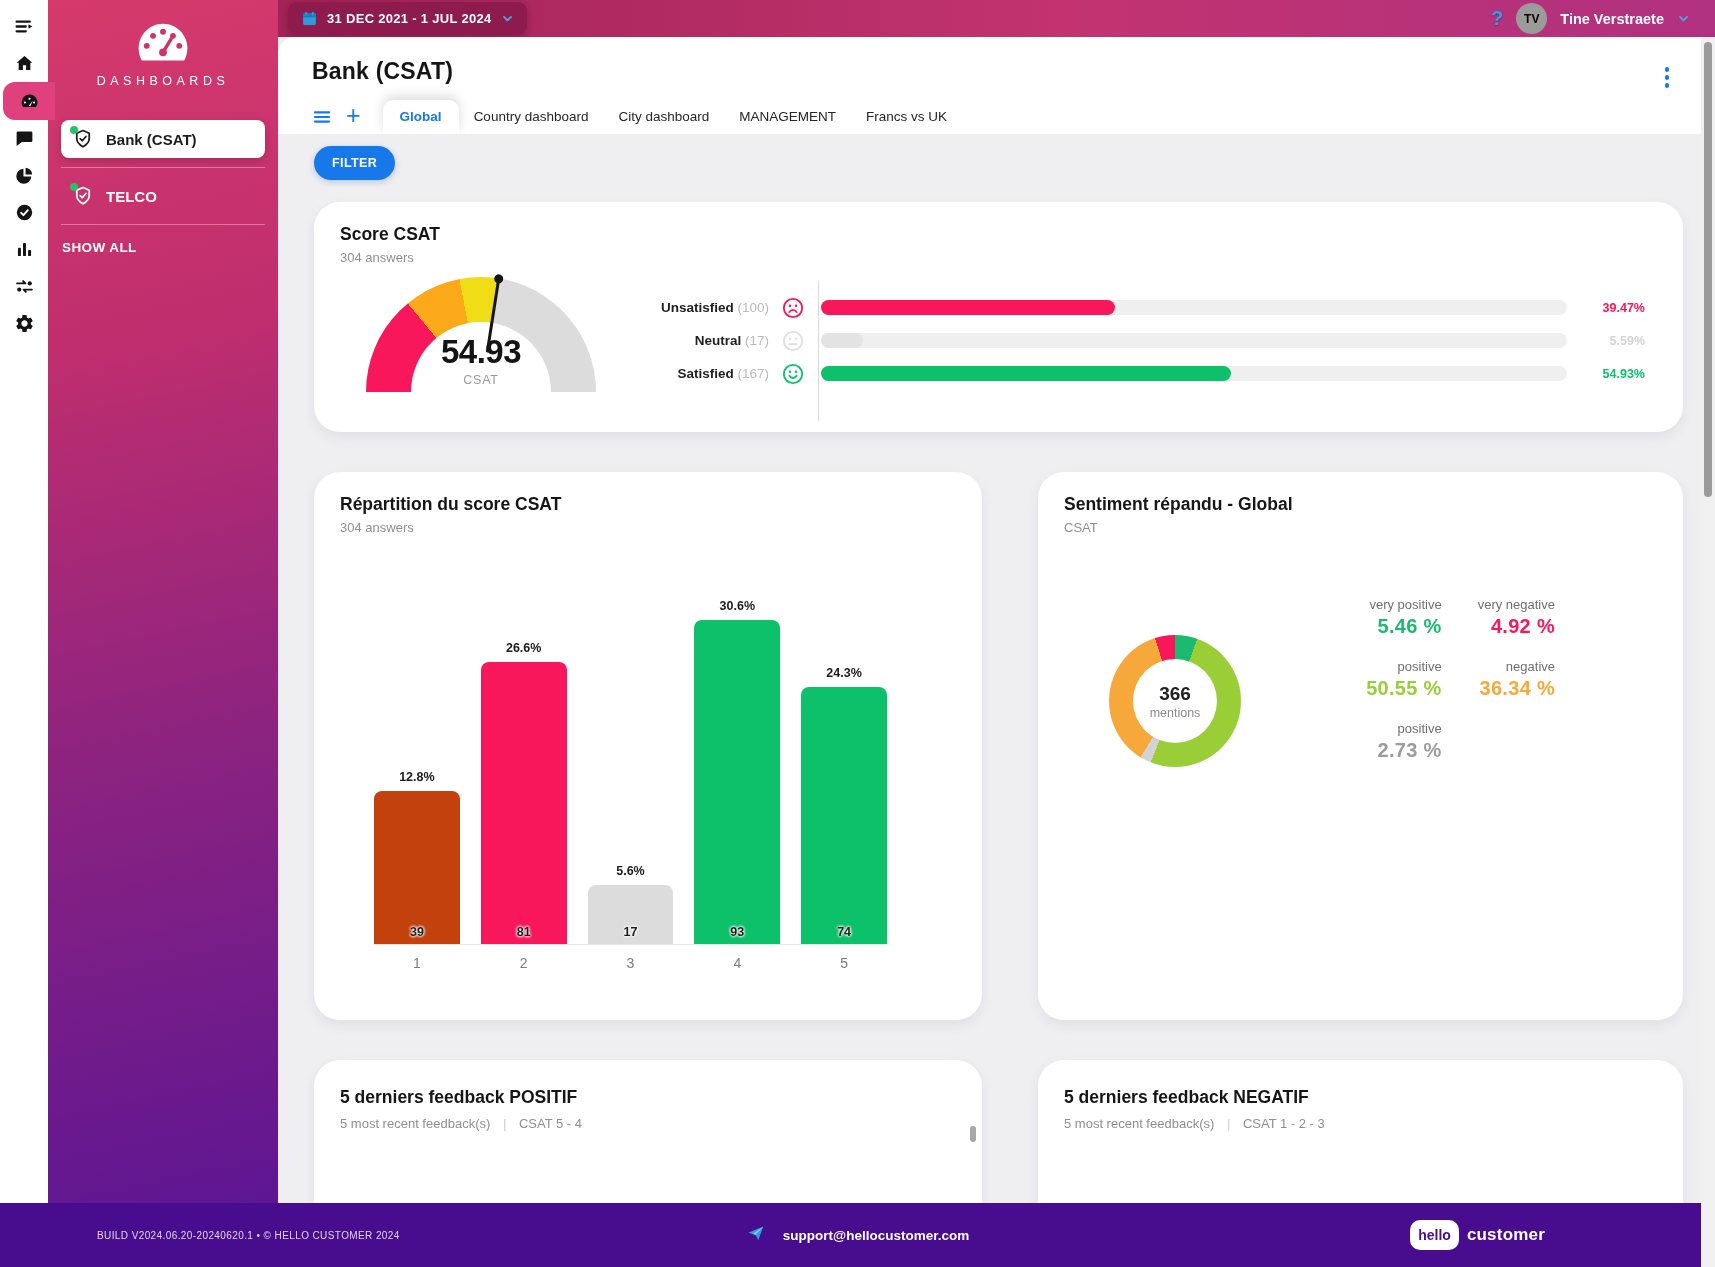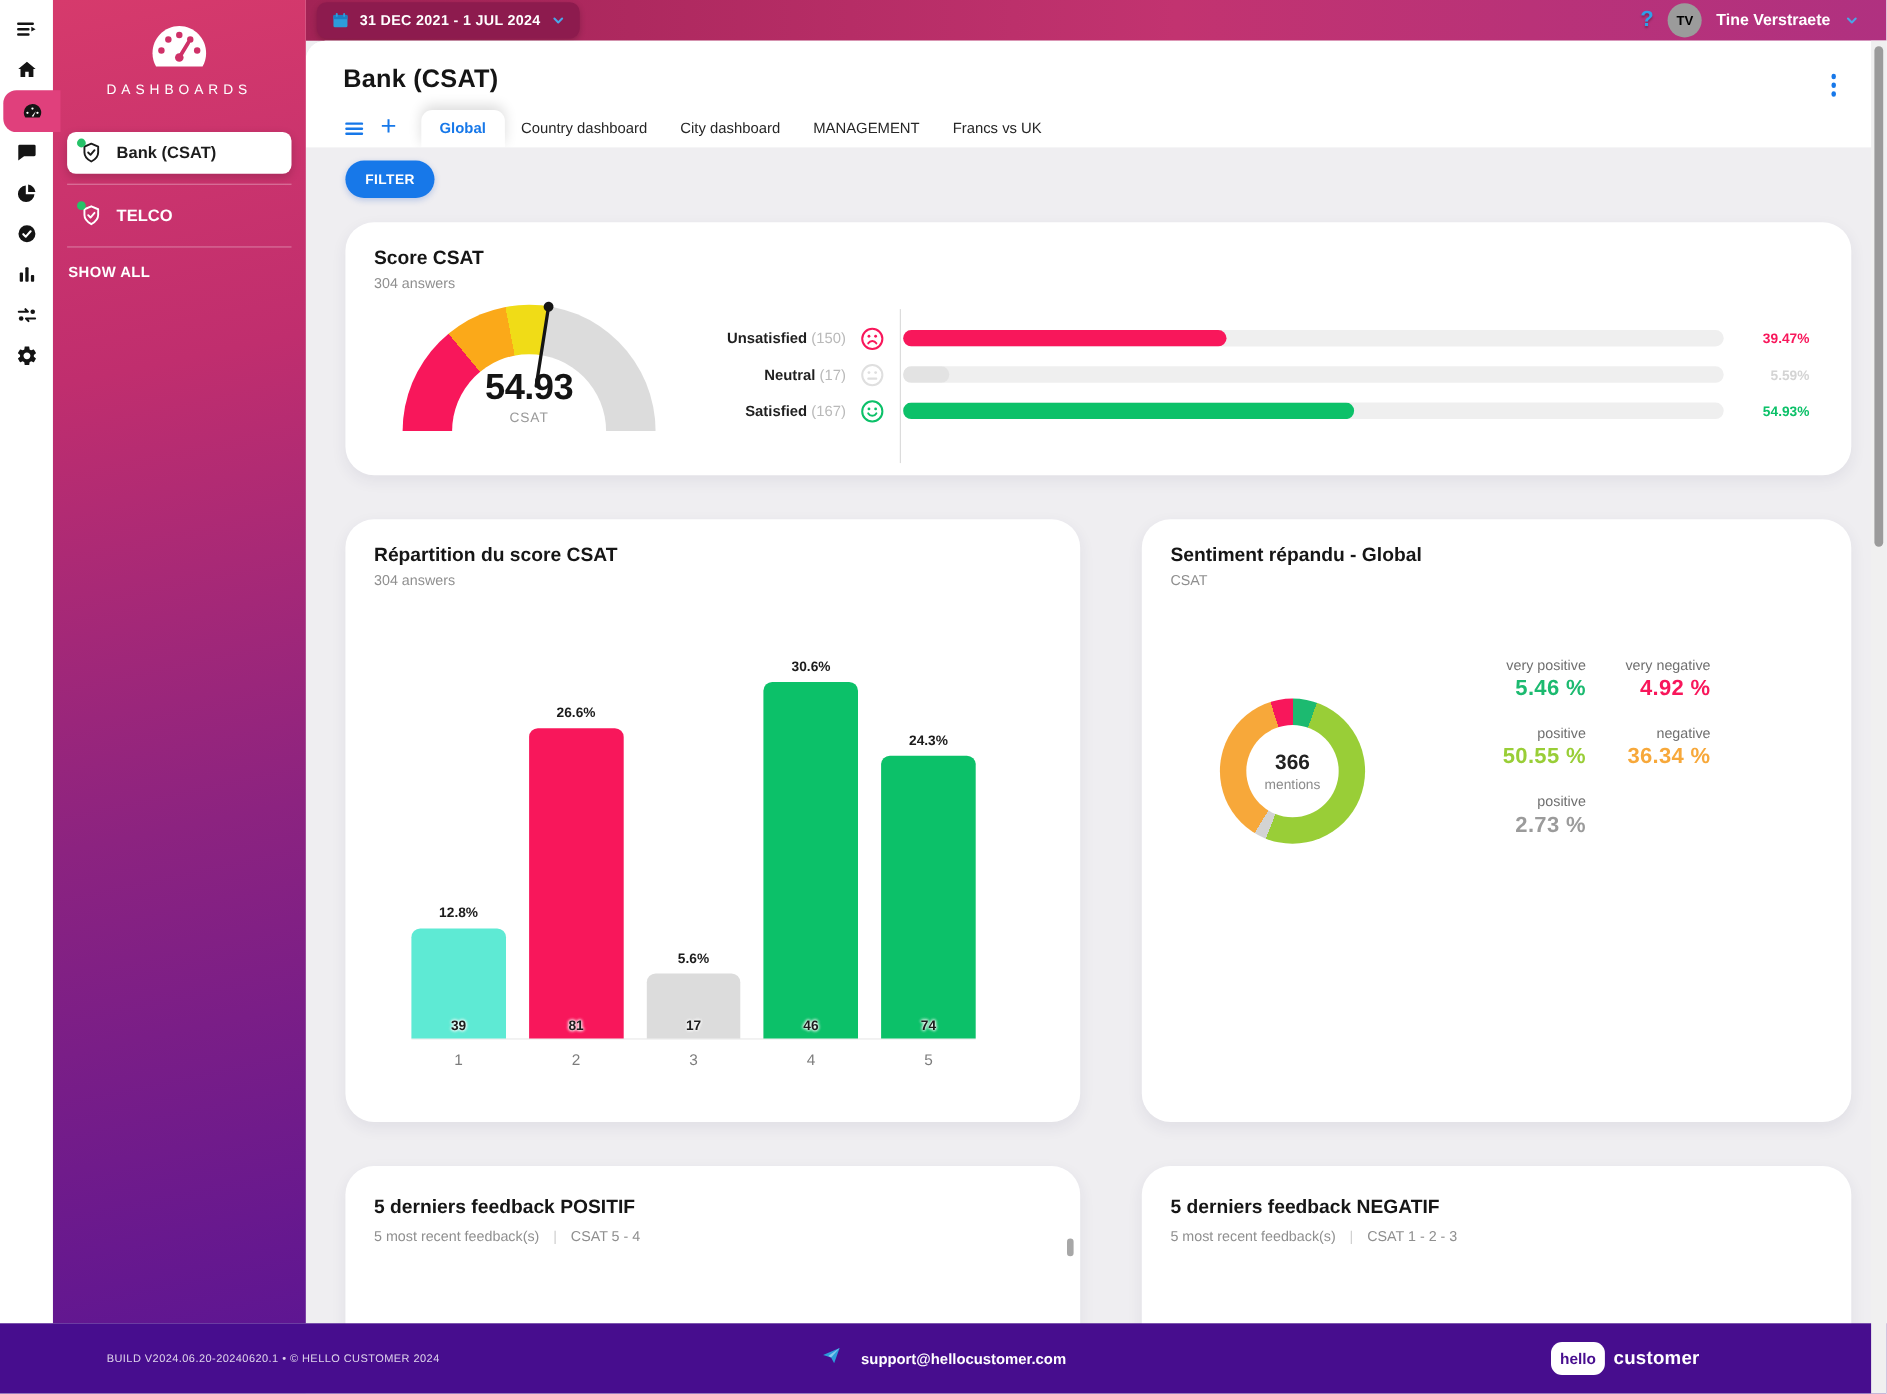--- a/index.html
+++ b/index.html
@@ -300,21 +300,21 @@
           <div class="score-body">
             <div class="gauge-wrap">
               <div class="gauge" id="gauge" style="background: conic-gradient(from 270deg at 50% 100%, rgb(248, 23, 91) 0deg, rgb(248, 23, 91) 50.4deg, rgb(251, 169, 25) 50.4deg, rgb(251, 169, 25) 79.2deg, rgb(240, 220, 23) 79.2deg, rgb(240, 220, 23) 99deg, rgb(220, 220, 220) 99deg, rgb(220, 220, 220) 180deg, transparent 180deg, transparent 360deg);"></div>
               <div class="needle" id="needle" style="transform: rotate(8.874deg);"></div>
               <div class="gauge-val">54.93</div>
               <div class="gauge-cap">CSAT</div>
             </div>
             <div class="rows" id="score-rows">
                 <div class="vline"></div>
                 <div class="srow">
-                  <span class="lab">Unsatisfied <span class="cnt">(150)</span></span>
+                  <span class="lab">Unsatisfied <span class="cnt">(100)</span></span>
                   <span class="face" style="color: rgb(248, 23, 91);">
                     <svg viewBox="0 0 24 24">
                       <circle cx="12" cy="12" r="10" fill="none" stroke="currentColor" stroke-width="2"></circle>
                       <circle cx="8.7" cy="9.5" r="1.4" fill="currentColor"></circle>
                       <circle cx="15.3" cy="9.5" r="1.4" fill="currentColor"></circle>
                       <path d="M8 16.5c1-1.6 2.4-2.4 4-2.4s3 .8 4 2.4" stroke="currentColor" stroke-width="2" fill="none" stroke-linecap="round"></path>
                     </svg>
                   </span>
                   <div class="track">
                     <div class="fill" style="width: 39.47%; background: rgb(248, 23, 91);"></div>
@@ -357,40 +357,40 @@
 
         <div class="mid-row">
           <section class="card">
             <div class="card-head">
               <div class="card-title">Répartition du score CSAT</div>
               <div class="card-sub">304 answers</div>
             </div>
             <div class="bar-plot" id="bar-plot">
                 <div class="bcol">
                   <div class="bpct">12.8%</div>
-                  <div class="bar" style="height: 100px; background: #5eead4;">
+                  <div class="bar" style="height: 153px; background: #c2410c;">
                     <div class="bcount">39</div>
                   </div>
                 </div>
                 <div class="bcol">
                   <div class="bpct">26.6%</div>
                   <div class="bar" style="height: 282px; background: rgb(248, 23, 91);">
                     <div class="bcount">81</div>
                   </div>
                 </div>
                 <div class="bcol">
                   <div class="bpct">5.6%</div>
                   <div class="bar" style="height: 59px; background: rgb(220, 220, 220);">
                     <div class="bcount">17</div>
                   </div>
                 </div>
                 <div class="bcol">
                   <div class="bpct">30.6%</div>
                   <div class="bar" style="height: 324px; background: rgb(12, 193, 105);">
-                    <div class="bcount">46</div>
+                    <div class="bcount">93</div>
                   </div>
                 </div>
                 <div class="bcol">
                   <div class="bpct">24.3%</div>
                   <div class="bar" style="height: 257px; background: rgb(12, 193, 105); padding-left: 46px;">
                     <div class="bcount">74</div>
                   </div>
                 </div>
               </div>
             <div class="xlabels" id="x-labels">

